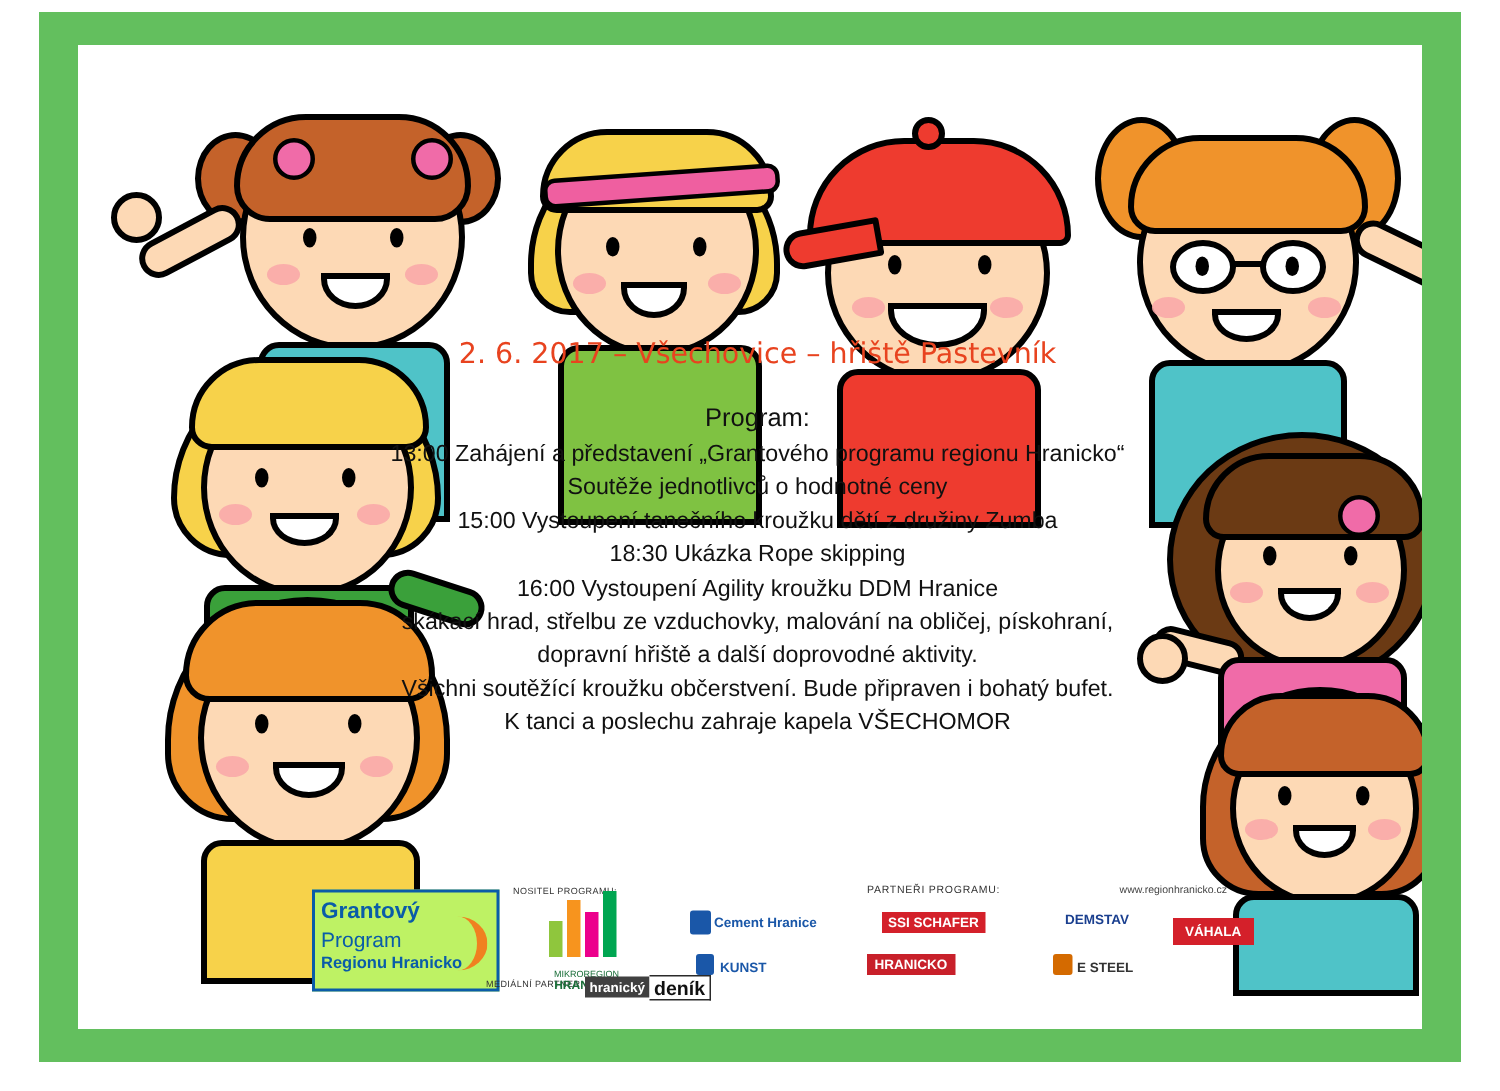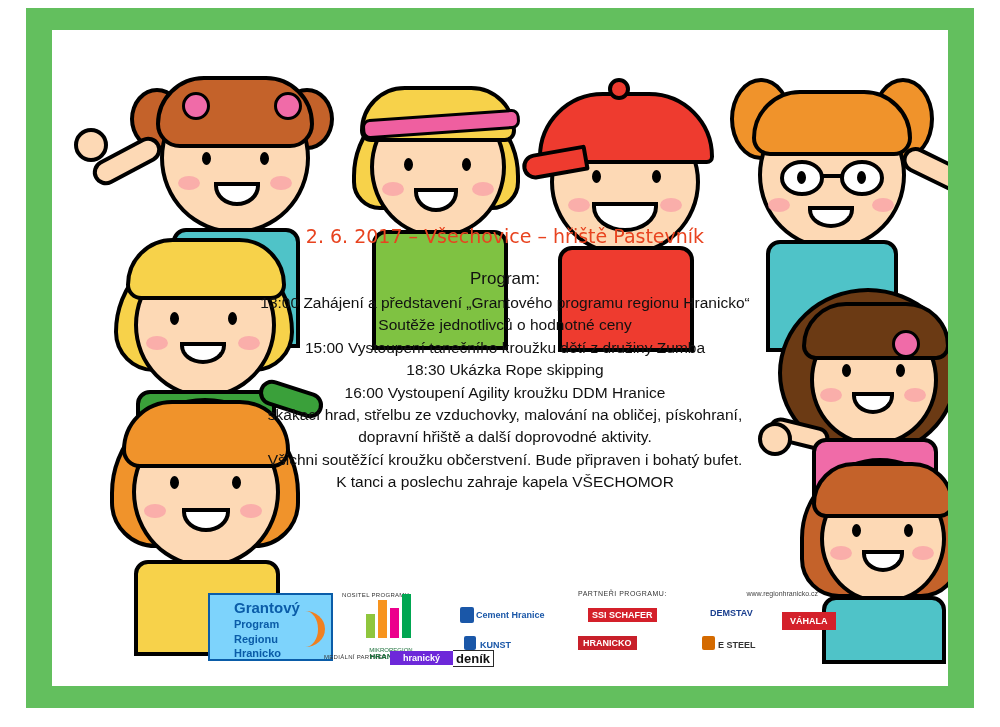--- a/index.html
+++ b/index.html
@@ -154,25 +154,25 @@
     width: 630px;
     height: 80px;
     z-index: 40;
   }
   .gp-logo {
     position: absolute;
     left: 18px; top: 5px;
     width: 125px; height: 68px;
     border: 2px solid #0a5ca8;
     box-sizing: border-box;
-    background: #7dd3fc;
-    padding: 4px 24px;
+    background: #bef264;
+    padding: 4px 4px;
   }
   .gp-logo .l1 { font-size: 15px; font-weight: bold; color: #0a5ca8; line-height: 1.25; }
-  .gp-logo .l2 { font-size: 11px; font-weight: bold; color: #0a5ca8; line-height: 1.25; }
+  .gp-logo .l2 { font-size: 14px; font-weight: normal; color: #0a5ca8; line-height: 1.25; }
   .gp-logo .l3 { font-size: 11px; font-weight: bold; color: #0a5ca8; line-height: 1.3; }
   .gp-swoosh {
     position: absolute;
     right: 6px; top: 16px;
     width: 26px; height: 36px;
     border-right: 7px solid #f08020;
     border-radius: 0 60% 60% 0 / 0 50% 50% 0;
   }
   .tiny-label {
     position: absolute;
@@ -196,23 +196,23 @@
     width: 62px;
   }
   .denik {
     position: absolute;
     left: 200px; top: 62px;
     height: 16px;
     display: flex;
     align-items: center;
   }
   .denik .d1 {
-    background: #6d28d9; color: #fff;
+    background: #404040; color: #fff;
     font-size: 9px; font-weight: bold;
-    padding: 2px 13px;
+    padding: 2px 3px;
   }
   .denik .d2 {
     background: #ffffff; color: #111;
     font-size: 13px; font-weight: bold;
     padding: 0 3px;
     border: 1px solid #2a2a2a;
     border-left: 0;
   }
   .partners {
     position: absolute;

